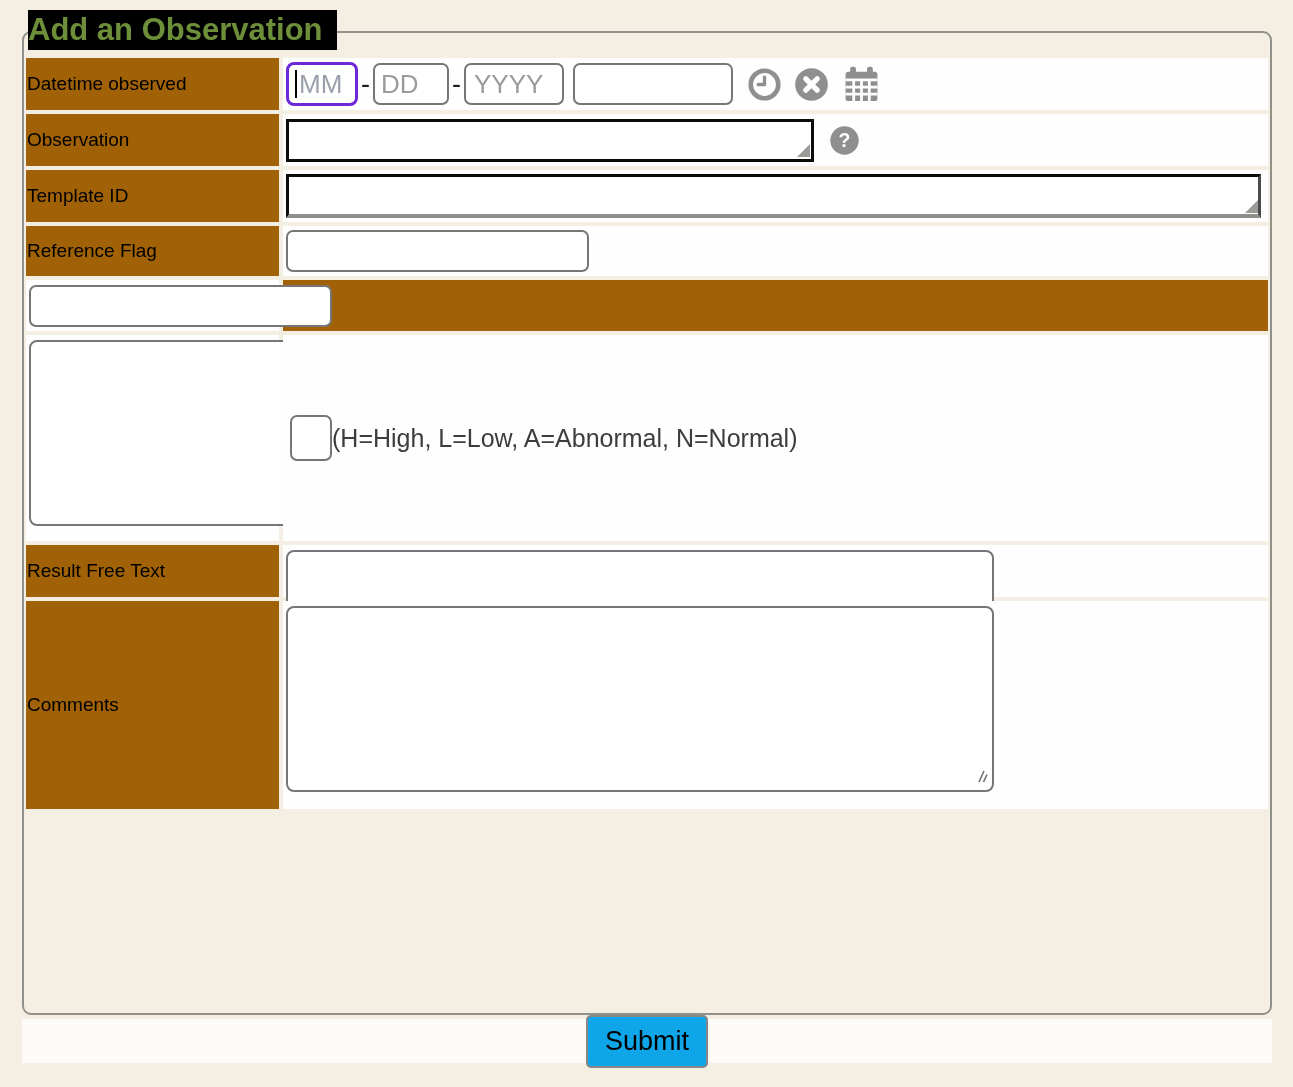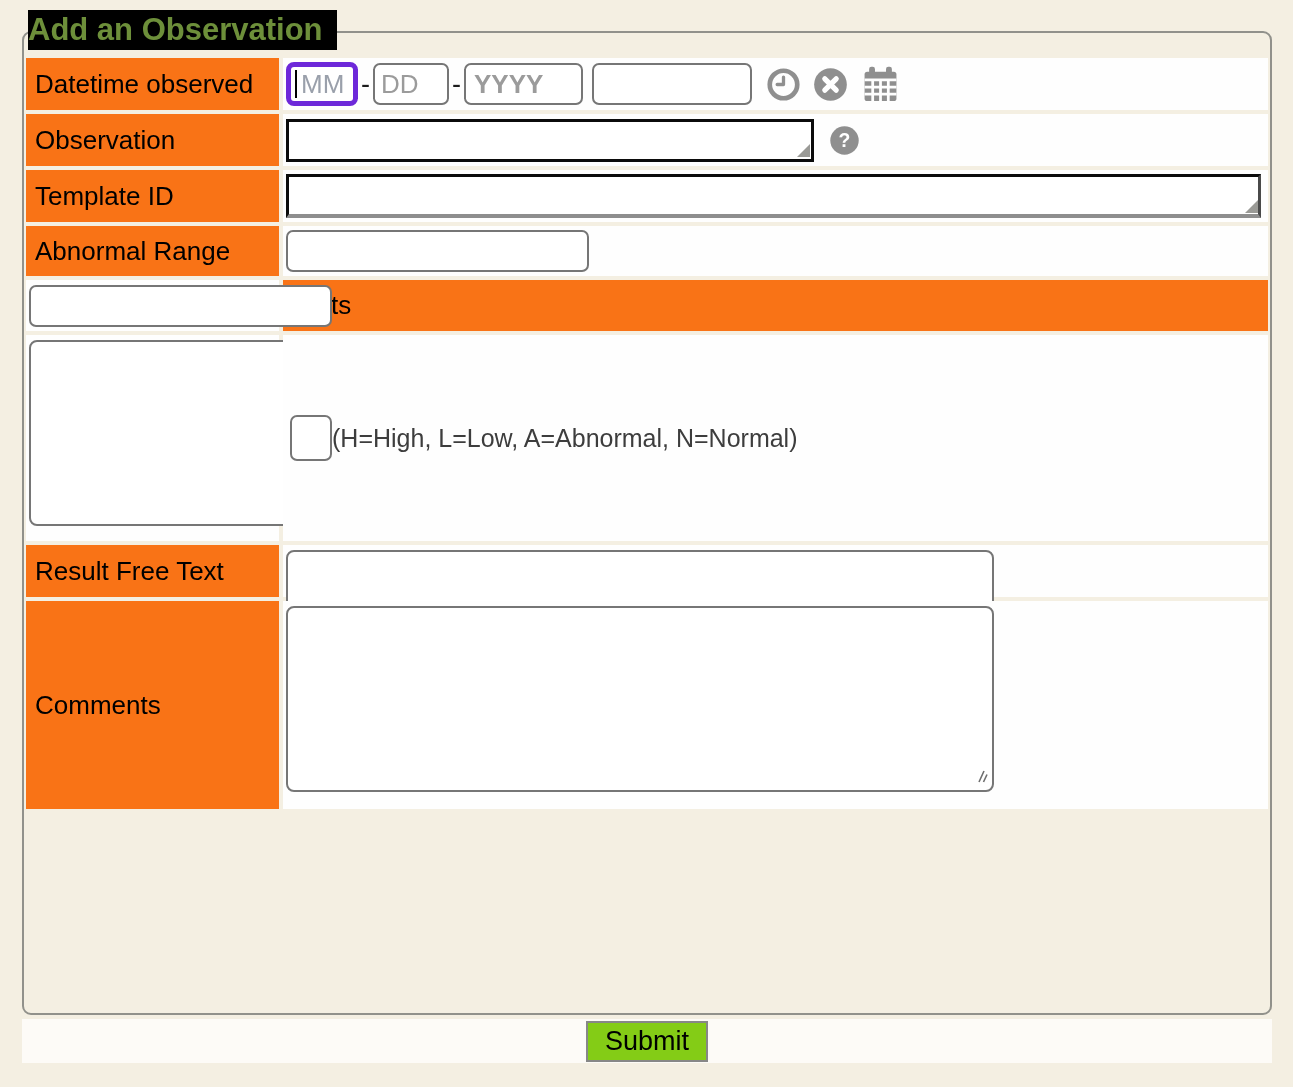--- a/index.html
+++ b/index.html
@@ -32,24 +32,24 @@
   
   .form-table {
     position:absolute;
     left:2px; top:25px; right:2px;
     display:grid;
     grid-template-columns:253px 1fr;
     grid-template-rows:52px 52px 52px 50px 51px 206px 52px 208px 201px;
     gap:4px;
   }
   .cell-label {
-    background:#f97316;
+    background:#a16207;
     display:flex; align-items:center;
-    padding-left:9px;
-    font-size:26px; color:#000;
+    padding-left:1px;
+    font-size:19px; color:#000;
   }
   .cell-field {
     background:#fefefe;
     display:flex; align-items:center;
     padding-left:3px;
     position:relative;
   }
   .cell-field.top-align { align-items:flex-start; padding-top:5px; }
 
   
@@ -61,34 +61,34 @@
     font-size:26px; color:#3b82f6;
     padding:0 8px;
     outline:none;
   }
   .g-input::placeholder { color:#9b9b9b; opacity:1; }
 
   
   .dt-wrap { position:relative; display:inline-block; }
   .mm-input {
     width:72px; height:44px;
-    border:5px solid #6d28d9;
+    border:3px solid #6d28d9;
     border-radius:8px;
     background:#fff;
     font-size:26px; color:#000000;
     padding:0 6px 0 10px;
     outline:none;
   }
   .mm-input::placeholder { color:#9aa0ab; opacity:1; }
   .caret {
     position:absolute; left:9px; top:8px;
     width:2px; height:28px; background:#000;
   }
   .dd-input { width:76px; padding:0 6px; }
-  .yyyy-input { width:119px; padding:0 8px;font-weight:bold; }
+  .yyyy-input { width:100px; padding:0 8px; }
   .time-input { width:160px; margin-left:9px; }
   .dash { font-size:27px; color:#1c1c1c; margin:0 3px; }
   .dt-icons { display:flex; align-items:center; gap:13px; margin-left:15px; }
   .icon-btn { display:inline-flex; cursor:pointer; }
 
   
   .sel-wrap { position:relative; display:inline-block; }
   .obs-select {
     width:528px; height:43px;
     border:3px solid #0b0b0b;
@@ -138,24 +138,24 @@
 
   
   .submit-strip {
     position:absolute;
     left:22px; top:1019px;
     width:1250px; height:44px;
     background:#fdfbf7;
     display:flex; align-items:center; justify-content:center;
   }
   .submit-btn {
-    min-width:122px; height:41px;
-    background:#84cc16;
+    min-width:122px; height:53px;
+    background:#0ea5e9;
     border:2px solid #878787;
-    border-radius:0;
+    border-radius:5px;
     font-size:27px; color:#000;
     font-family:"Liberation Sans", sans-serif;
     padding:0 14px;
     cursor:pointer;
   }
 </style>
 </head>
 <body>
 
 <div class="page">
@@ -216,21 +216,21 @@
       </div>
 
       <div class="cell-label">Template ID</div>
       <div class="cell-field">
         <span class="sel-wrap" style="width:100%;">
           <input class="tpl-select" type="text" value="" style="">
           <span class="notch" style="right:10px;"></span>
         </span>
       </div>
 
-      <div class="cell-label">Abnormal Range</div>
+      <div class="cell-label">Reference Flag</div>
       <div class="cell-field">
         <input class="g-input rr-input" type="text" value="" style="">
       </div>
 
       <div class="cell-field">
         <input class="g-input rr-input" type="text" value="" style="">
       </div>
 
       <div class="cell-label">Units</div>
       <div class="cell-field top-align">

